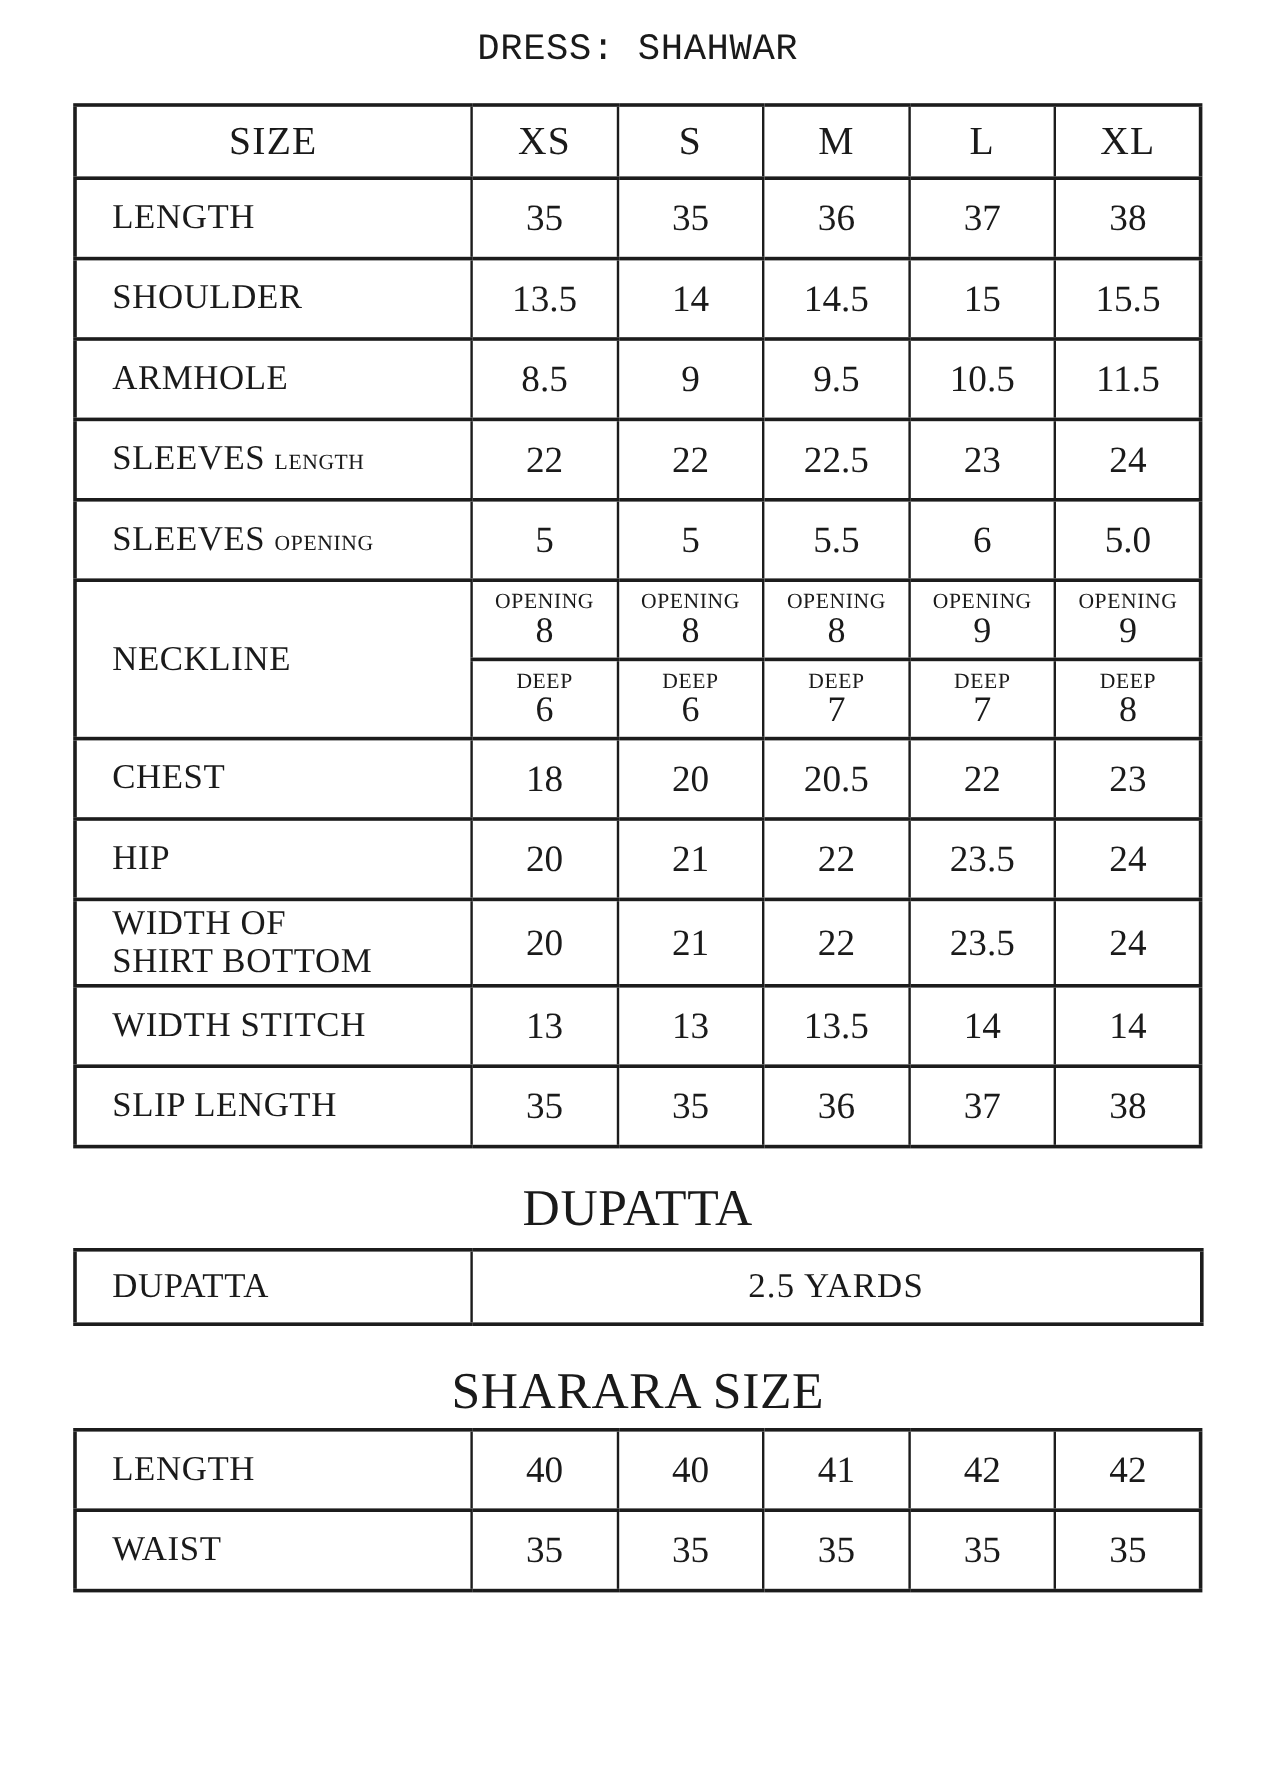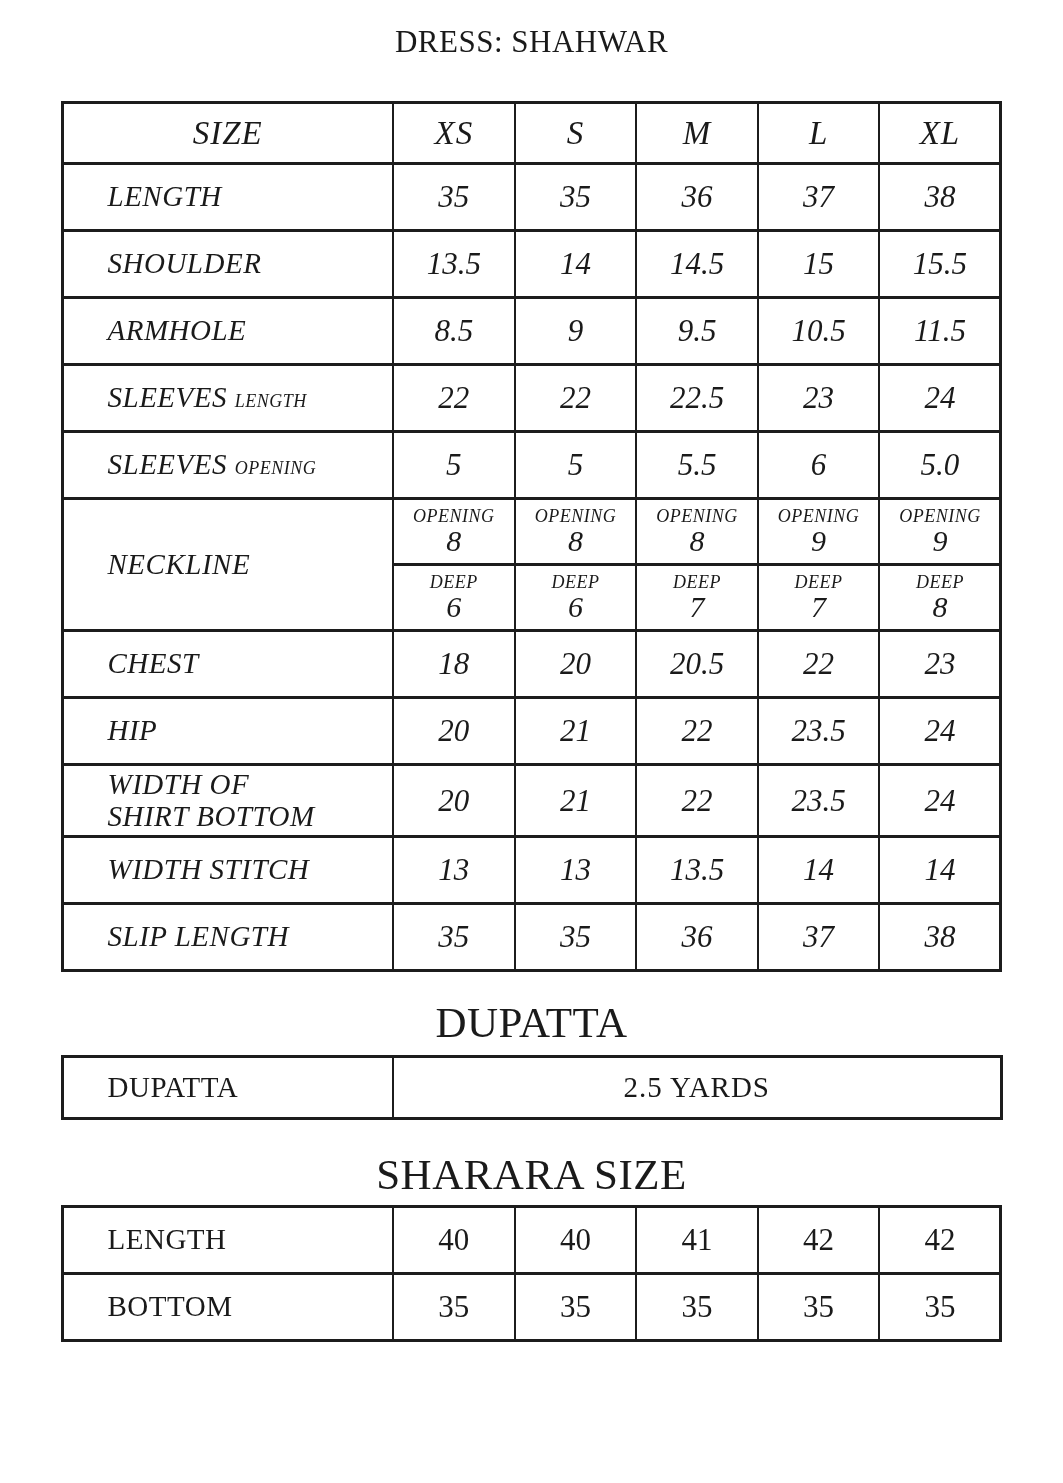--- a/index.html
+++ b/index.html
@@ -10,20 +10,21 @@
     font-family: "Liberation Serif", serif;
     overflow: hidden;
   }
   .page { padding-top: 24px; }
 
   .title-small {
     text-align: center;
     font-size: 31px;
     line-height: 36px;
     letter-spacing: 0.5px;
+    font-family: Liberation Mono, monospace;
   }
   .title-big {
     text-align: center;
     font-size: 47px;
     line-height: 56px;
     margin-top: 6px;
     letter-spacing: 0.5px;
   }
   .section-heading {
     text-align: center;
@@ -34,21 +35,21 @@
   .head-dupatta { margin-top: 26px; }
   .head-sharara { margin-top: 30px; }
 
   table {
     border-collapse: collapse;
     table-layout: fixed;
     width: 939px;
     margin: 0 auto;
     border: 3px solid #1c1c1c;
   }
-  .main-table { margin-top: 41px; font-style: italic; }
+  .main-table { margin-top: 26px; }
   .dupatta-table { margin-top: 8px; }
   .sharara-table { margin-top: 6px; }
 
   td {
     border-left: 2px solid #1c1c1c;
     border-right: 2px solid #1c1c1c;
     border-top: 3px solid #1c1c1c;
     border-bottom: 3px solid #1c1c1c;
     text-align: center;
     vertical-align: middle;
@@ -62,21 +63,21 @@
   tr.head-row { height: 61px; }
   tr.head-row td { font-size: 33px; font-weight: normal; letter-spacing: 1px; }
 
   tr.data-row { height: 67px; }
   tr.neck-row { height: 66px; }
   tr.tall-row { height: 72px; }
   tr.dupatta-row { height: 62px; }
 
   td.lbl {
     text-align: left;
-    padding-left: 44px;
+    padding-left: 30px;
     font-size: 29px;
     letter-spacing: 0.5px;
     white-space: pre-line;
     line-height: 1.1;
   }
   td.num { font-size: 31px; }
   .sub-label { font-size: 18px; letter-spacing: 0.5px; }
 
   td.neck-cell { padding: 3px 0 5px 0; }
   .neck-word { font-size: 18px; line-height: 20px; letter-spacing: 0.5px; }
@@ -278,21 +279,21 @@
     <tbody>
       <tr class="data-row">
         <td class="lbl">LENGTH</td>
         <td class="num">40</td>
         <td class="num">40</td>
         <td class="num">41</td>
         <td class="num">42</td>
         <td class="num">42</td>
       </tr>
       <tr class="data-row">
-        <td class="lbl">BOTTOM</td>
+        <td class="lbl">WAIST</td>
         <td class="num">35</td>
         <td class="num">35</td>
         <td class="num">35</td>
         <td class="num">35</td>
         <td class="num">35</td>
       </tr>
     </tbody>
   </table>
 
 </div>

